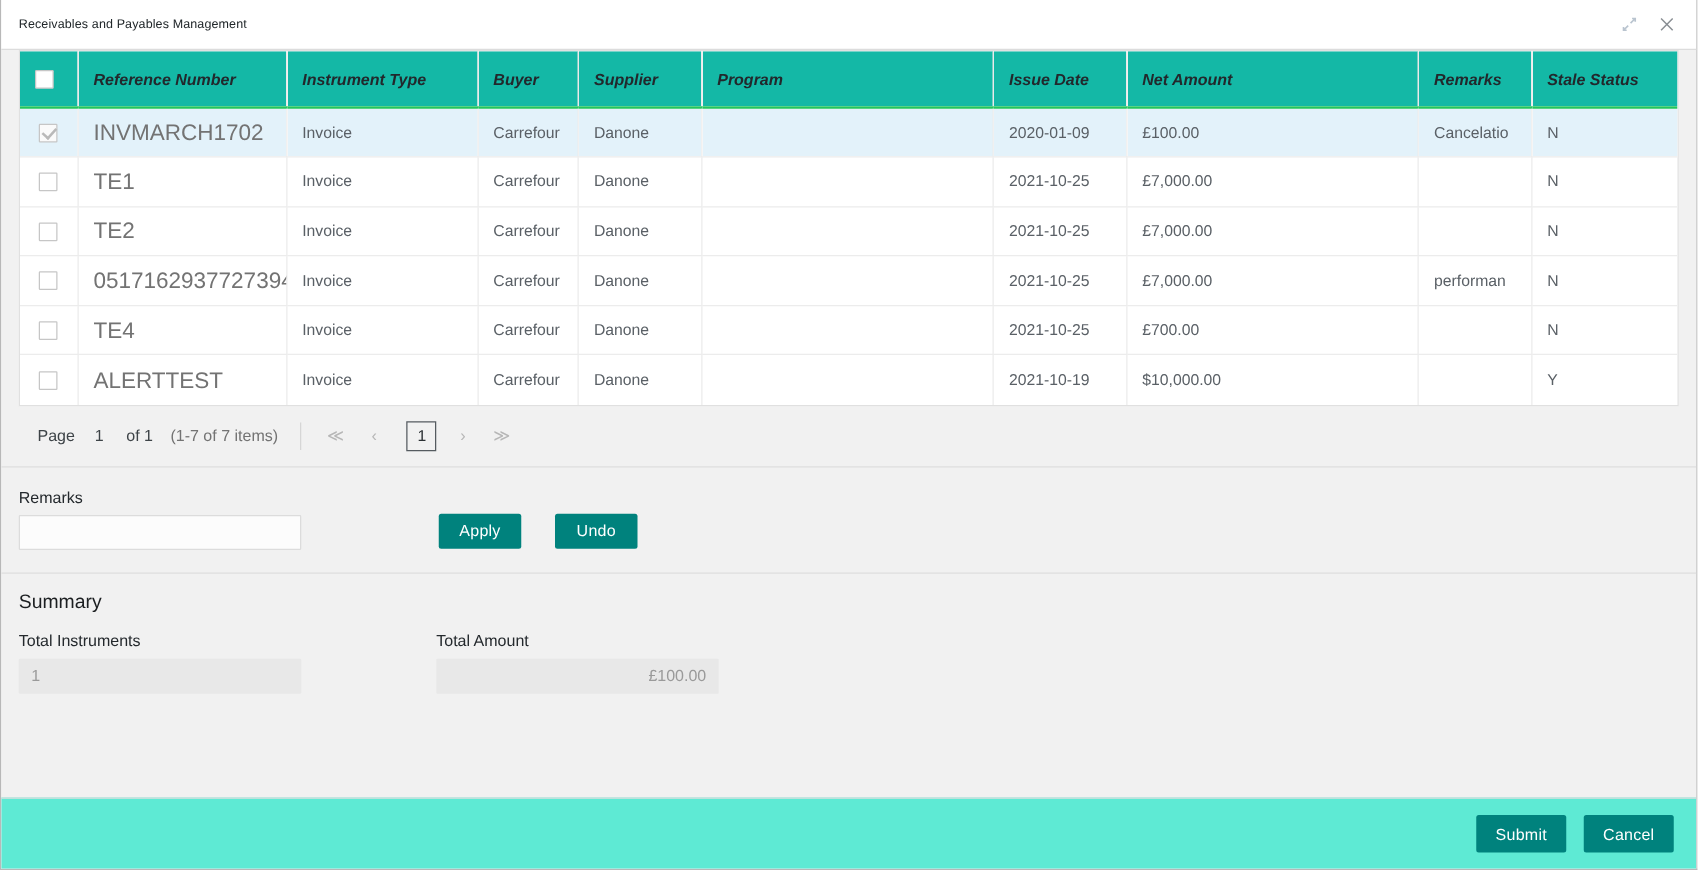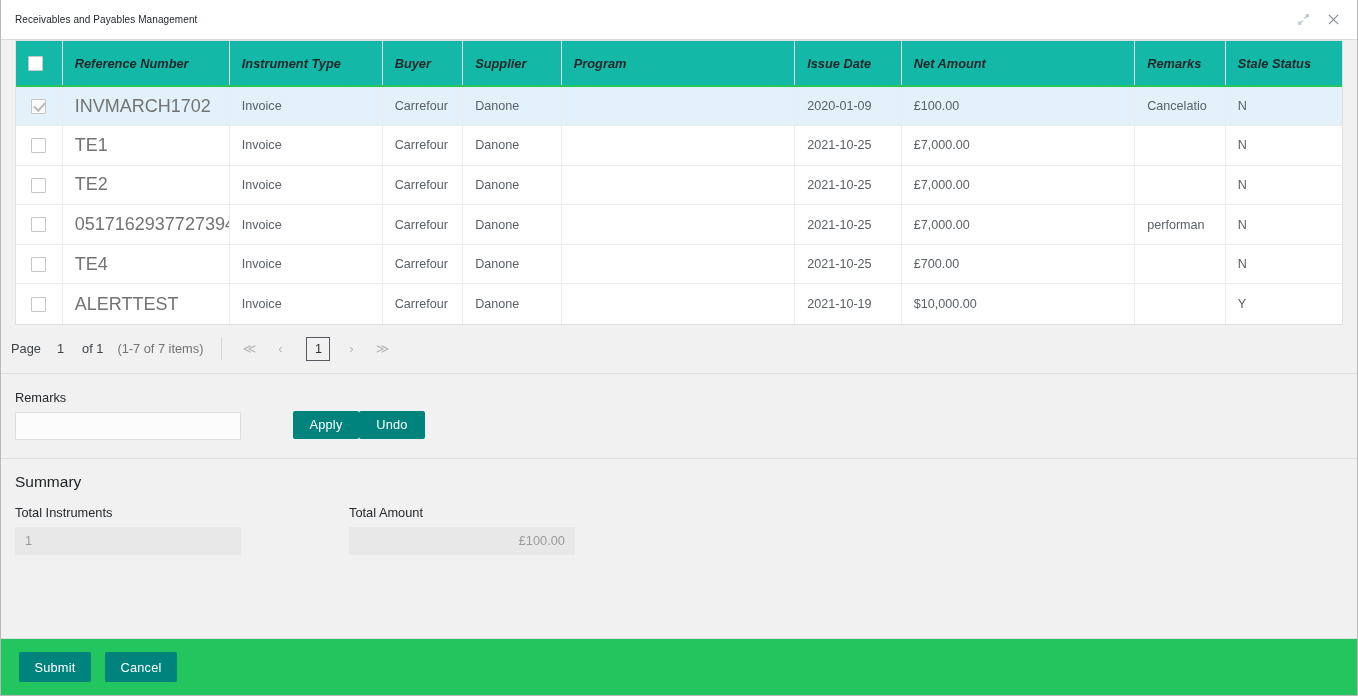--- a/index.html
+++ b/index.html
@@ -146,21 +146,21 @@
     cursor: pointer;
     font-size: 18px;
   }
   .amt { color: #4a5157; }
   .stale { color: #5a6066; }
 
   
   .pager {
     display: flex; align-items: center;
     height: 48px;
-    padding-left: 10px;
+    padding-left: 29px;
     font-size: 12.8px;
     color: #3d4347;
     gap: 0;
     text-align: center;
   }
   .pager .lbl { margin-right: 16px; }
   .pager .pg-num { margin-right: 18px; }
   .pager .of { margin-right: 14px; }
   .pager .items { color: #737373; }
   .pager .divider {
@@ -212,22 +212,22 @@
     border: 1px solid #dcdcdc;
     background: #fcfcfc;
     font-family: "Liberation Sans", sans-serif;
     font-size: 12.8px;
     color: #333;
     padding: 0 8px;
     outline: none;
     border-radius: 1px;
   }
   .btn-row {
-    margin-left: 52px;
-    display: flex; gap: 0;
+    margin-left: 110px;
+    display: flex; gap: 27px;
     padding-bottom: 1px;
   }
   .btn {
     background: #00827d;
     color: #ffffff;
     border: none;
     height: 28px;
     min-width: 66px;
     padding: 0 14px;
     font-size: 12.8px;
@@ -259,22 +259,22 @@
     outline: none;
     border-radius: 1px;
   }
   input.ro.wide { width: 226px; text-align: right; }
 
   
   .footer {
     margin-top: auto;
     border-top: 1px solid #dedede;
     padding: 13px 18px;
-    display: flex; gap: 14px;
-    background: #22c55e;
+    display: flex; justify-content: flex-end; gap: 14px;
+    background: #5eead4;
   }
   .footer .btn { min-width: 72px; height: 30px; }
 </style>
 </head>
 <body>
 
 <div class="window">
 
   <div class="titlebar">
     <span class="titlebar-title">Receivables and Payables Management</span>

